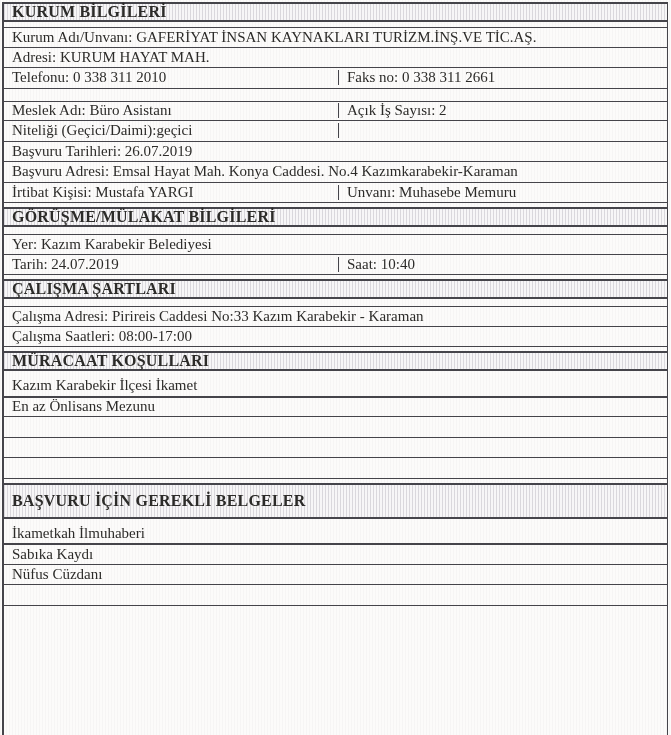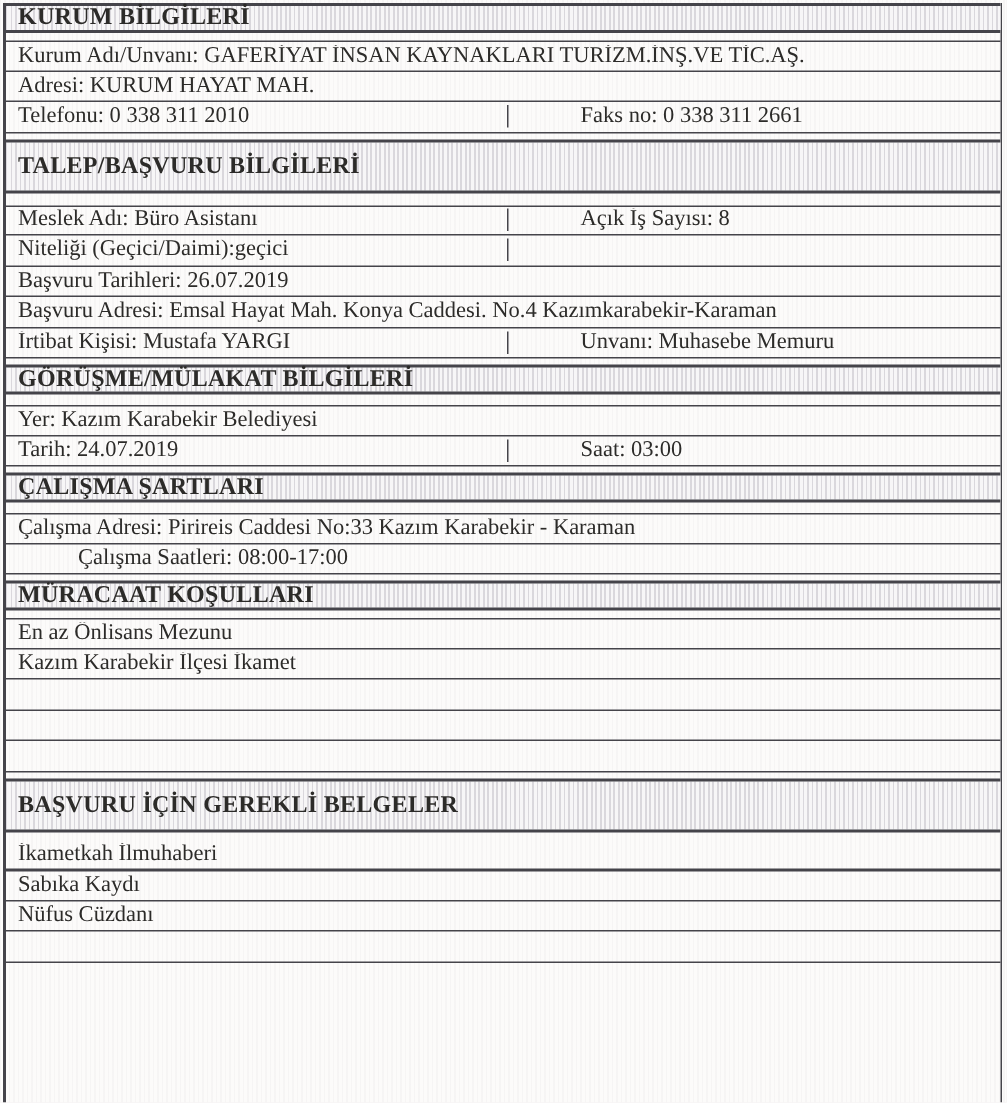--- a/index.html
+++ b/index.html
@@ -38,21 +38,21 @@
   .row{
     box-sizing:border-box;height:20.5px;
     border-bottom:1.5px solid var(--line);
     display:flex;align-items:center;
     font-size:15px;line-height:1;
   }
   .row.first{border-top:1.5px solid var(--line);}
   .cell{display:flex;align-items:center;padding-left:8px;white-space:nowrap;overflow:hidden;}
   .cell-full{flex:1;}
   .cell-left{width:335px;box-sizing:border-box;border-right:1.5px solid var(--line);}
-  .cell-right{flex:1;margin-left:40px;}
+  .cell-right{flex:1;}
   .gap4{height:4px;}
   .gap5{height:5px;}
   .gap7{height:7px;}
   .gap8{height:8px;}
 </style>
 </head>
 <body>
 
 <div class="page">
   <div class="doc">
@@ -66,27 +66,24 @@
     </div>
     <div class="row">
       <div class="cell cell-full">Adresi: KURUM HAYAT MAH.</div>
     </div>
     <div class="row">
       <div class="cell cell-left">Telefonu: 0 338 311 2010</div>
       <div class="cell cell-right">Faks no: 0 338 311 2661</div>
     </div>
 
     <div class="gap4"></div>
-    <div class="sec-header tall">
-      <span>TALEP/BAŞVURU BİLGİLERİ</span>
-    </div>
     <div class="gap8"></div>
     <div class="row first">
       <div class="cell cell-left">Meslek Adı: Büro Asistanı</div>
-      <div class="cell cell-right">Açık İş Sayısı: 8</div>
+      <div class="cell cell-right">Açık İş Sayısı: 2</div>
     </div>
     <div class="row">
       <div class="cell cell-left">Niteliği (Geçici/Daimi):geçici</div>
     </div>
     <div class="row">
       <div class="cell cell-full">Başvuru Tarihleri:  26.07.2019</div>
     </div>
     <div class="row">
       <div class="cell cell-full">Başvuru Adresi:  Emsal Hayat Mah. Konya Caddesi. No.4 Kazımkarabekir-Karaman</div>
     </div>
@@ -98,45 +95,45 @@
     <div class="gap4"></div>
     <div class="sec-header">
       <span>GÖRÜŞME/MÜLAKAT BİLGİLERİ</span>
     </div>
     <div class="gap7"></div>
     <div class="row first">
       <div class="cell cell-full">Yer: Kazım Karabekir Belediyesi</div>
     </div>
     <div class="row">
       <div class="cell cell-left">Tarih: 24.07.2019</div>
-      <div class="cell cell-right">Saat: 03:00</div>
+      <div class="cell cell-right">Saat: 10:40</div>
     </div>
 
     <div class="gap4"></div>
     <div class="sec-header">
       <span>ÇALIŞMA ŞARTLARI</span>
     </div>
     <div class="gap7"></div>
     <div class="row first">
       <div class="cell cell-full">Çalışma Adresi: Pirireis Caddesi No:33 Kazım Karabekir - Karaman</div>
     </div>
     <div class="row">
       <div class="cell cell-right">Çalışma Saatleri: 08:00-17:00</div>
     </div>
 
     <div class="gap4"></div>
     <div class="sec-header">
       <span>MÜRACAAT KOŞULLARI</span>
     </div>
     <div class="gap5"></div>
+    <div class="row">
+      <div class="cell cell-full">Kazım Karabekir İlçesi İkamet</div>
+    </div>
     <div class="row first">
       <div class="cell cell-full">En az Önlisans Mezunu</div>
-    </div>
-    <div class="row">
-      <div class="cell cell-full">Kazım Karabekir İlçesi İkamet</div>
     </div>
     <div class="row">
       <div class="cell cell-full"></div>
     </div>
     <div class="row">
       <div class="cell cell-full"></div>
     </div>
     <div class="row">
       <div class="cell cell-full"></div>
     </div>

